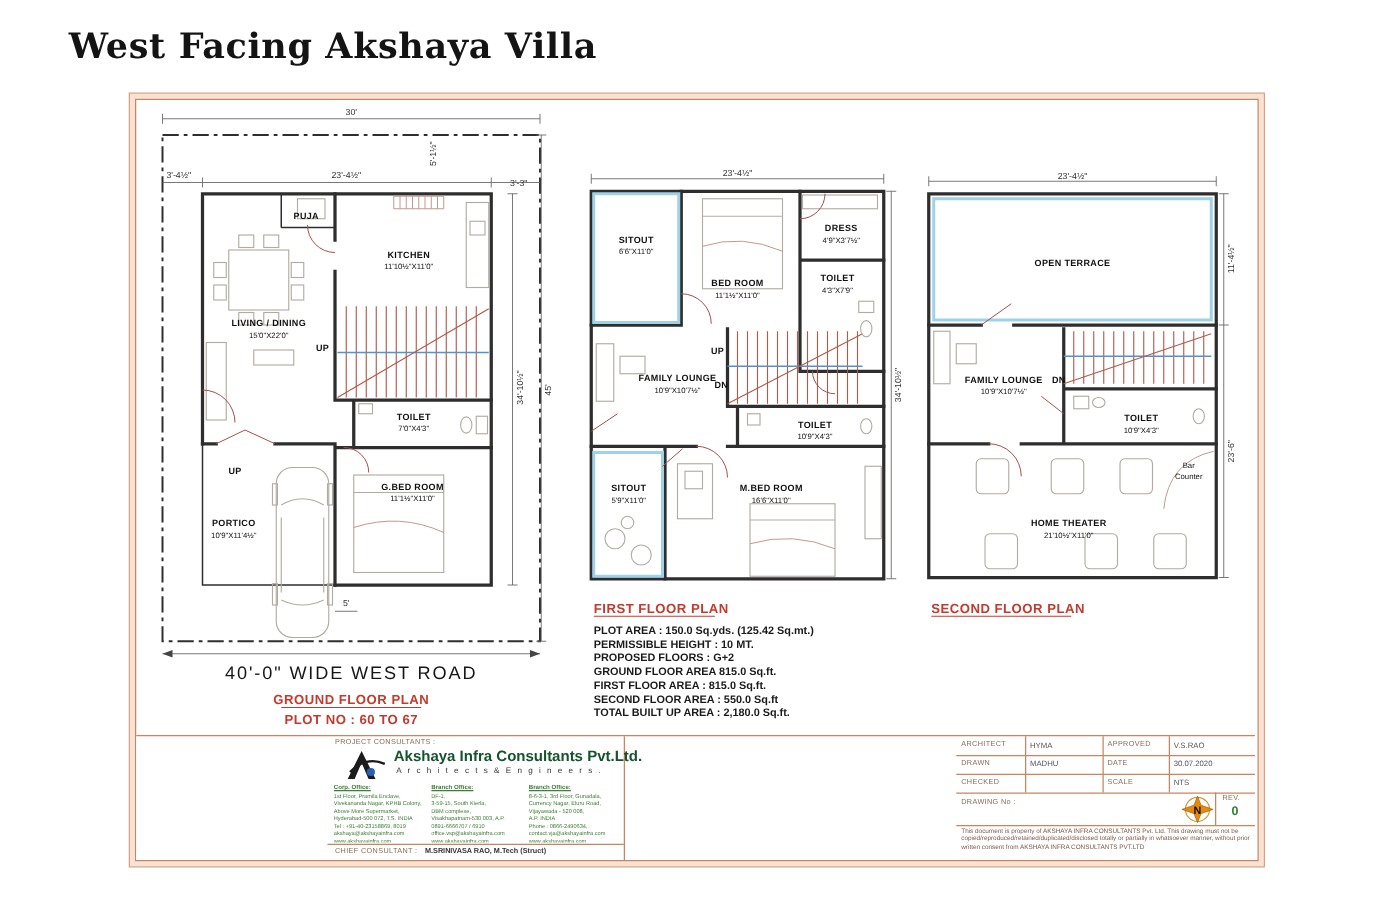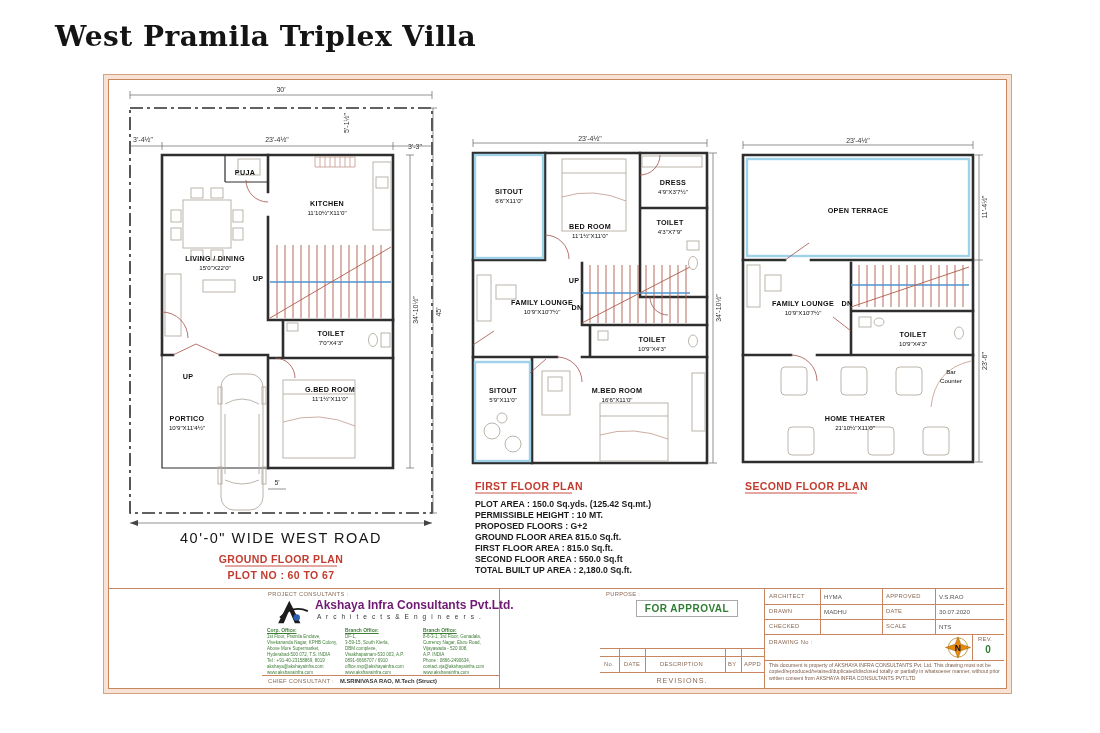--- a/index.html
+++ b/index.html
@@ -40,21 +40,21 @@
   .vl{position:absolute;border-left:1px solid #c9855f;width:0;margin:0}
   .green-big{position:absolute;width:100%;text-align:center;font-weight:bold;color:#2f7d32;white-space:nowrap}
   .office{width:33%;overflow:hidden}
   .office h5{margin:0 0 1px 0;font-size:4.9px;color:#3e7d36;text-decoration:underline;font-weight:bold}
   .office div{font-size:4.5px;line-height:6px;color:#3e7d36;white-space:nowrap}
   .disclaimer{position:absolute;left:4px;right:3px;top:73px;font-size:5.1px;line-height:6.4px;color:#7d5b49}
 </style>
 </head>
 <body>
 
-<div class="page-title">West Pramila Triplex Villa</div>
+<div class="page-title">West Facing Akshaya Villa</div>
 
 <div class="sheet"></div>
 
 <svg class="plan-svg" style="left:125px;top:82px" width="330" height="505" viewBox="0 0 330 505">
   <g>
     <rect class="dash" x="5" y="26" width="302" height="405"></rect>
   </g>
   <g>
     <path class="dim" d="M5,13 H307 M5,9 V17 M307,9 V17 M37,64 H268 M37,60 V68 M268,60 V68 M5,64 H37 M268,64 H307 M285,73 V386 M281,73 H289 M281,386 H289 M308,26 V431 M304,26 H312 M304,431 H312 M143,407 H161"></path>
     <text class="t-dim" x="156" y="10" text-anchor="middle">30'</text>
@@ -280,21 +280,21 @@
 <div class="tblock">
 
 
   <div class="cell" style="left:153px;width:238px">
     <span class="lbl" style="left:6px;top:2px">PROJECT  CONSULTANTS :</span>
     <svg style="position:absolute;left:13px;top:10px" width="36" height="26" viewBox="0 0 36 28">
       <polygon points="2,26 14,2 26,26 20,26 14,12 8,26" fill="#1c1c1c"></polygon>
       <path d="M4,20 Q18,6 34,13" stroke="#1c1c1c" stroke-width="2" fill="none"></path>
       <circle cx="22" cy="20" r="3.5" fill="#2b5fb0"></circle>
     </svg>
-    <div style="position:absolute;left:53px;top:9px;font-size:12px;font-weight:bold;color:#701a75;white-space:nowrap">Akshaya Infra Consultants Pvt.Ltd.</div>
+    <div style="position:absolute;left:53px;top:9px;font-size:12px;font-weight:bold;color:#14532d;white-space:nowrap">Akshaya Infra Consultants Pvt.Ltd.</div>
     <div style="position:absolute;left:55px;top:24px;font-size:6.5px;letter-spacing:1.6px;color:#333;white-space:nowrap">A r c h i t e c t s   &amp;   E n g i n e e r s .</div>
     <div style="position:absolute;left:5px;right:3px;top:39px;height:46px;display:flex;gap:5px">
       <div class="office">
         <h5>Corp. Office:</h5>
         <div>1st Floor, Pramila Enclave,</div>
         <div>Vivekananda Nagar, KPHB Colony,</div>
         <div>Above More Supermarket,</div>
         <div>Hyderabad-500 072, T.S. INDIA</div>
         <div>Tel : +91-40-23158869, 8019</div>
         <div>akshaya@akshayainfra.com</div>
@@ -320,38 +320,20 @@
         <div>contact.vja@akshayainfra.com</div>
         <div>www.akshayainfra.com</div>
       </div>
     </div>
     <i class="hl" style="left:0;right:0;top:86px"></i>
     <span class="lbl" style="left:6px;top:89px">CHIEF  CONSULTANT :</span>
     <span class="val" style="left:78px;top:89px;color:#333;font-weight:bold;font-size:5.8px">M.SRINIVASA RAO, M.Tech (Struct)</span>
   </div>
 
 
-  <div class="cell" style="left:491px;width:165px">
-    <span class="lbl" style="left:6px;top:2px">PURPOSE :</span>
-    <div style="position:absolute;left:36px;top:11px;width:100px;height:15px;border:1px solid #a9a9a9;
-                text-align:center;line-height:15px;font-size:10px;font-weight:bold;color:#2f7d32;letter-spacing:.5px">FOR APPROVAL</div>
-    <i class="hl" style="left:0;right:0;top:59px"></i>
-    <i class="vl" style="left:19px;top:59px;height:24px"></i>
-    <i class="vl" style="left:45px;top:59px;height:24px"></i>
-    <i class="vl" style="left:125px;top:59px;height:24px"></i>
-    <i class="vl" style="left:141px;top:59px;height:24px"></i>
-    <i class="hl" style="left:0;right:0;top:67px"></i>
-    <span class="lbl" style="left:4px;top:72px">No.</span>
-    <span class="lbl" style="left:24px;top:72px">DATE</span>
-    <span class="lbl" style="left:60px;top:72px">DESCRIPTION</span>
-    <span class="lbl" style="left:128px;top:72px">BY</span>
-    <span class="lbl" style="left:144px;top:72px">APPD</span>
-    <i class="hl" style="left:0;right:0;top:83px"></i>
-    <div style="position:absolute;left:0;right:0;top:87px;text-align:center;font-size:7.2px;color:#8a6a55;letter-spacing:1px">REVISIONS.</div>
-  </div>
 
   <div class="cell" style="left:656px;width:239px;border-right:none">
     <i class="hl" style="left:0;right:0;top:15px"></i>
     <i class="hl" style="left:0;right:0;top:30px"></i>
     <i class="hl" style="left:0;right:0;top:45px"></i>
     <i class="hl" style="left:0;right:0;top:71px"></i>
     <i class="vl" style="left:55px;top:0;height:45px"></i>
     <i class="vl" style="left:117px;top:0;height:45px"></i>
     <i class="vl" style="left:170px;top:0;height:45px"></i>
     <span class="lbl" style="left:4px;top:4px">ARCHITECT</span>

